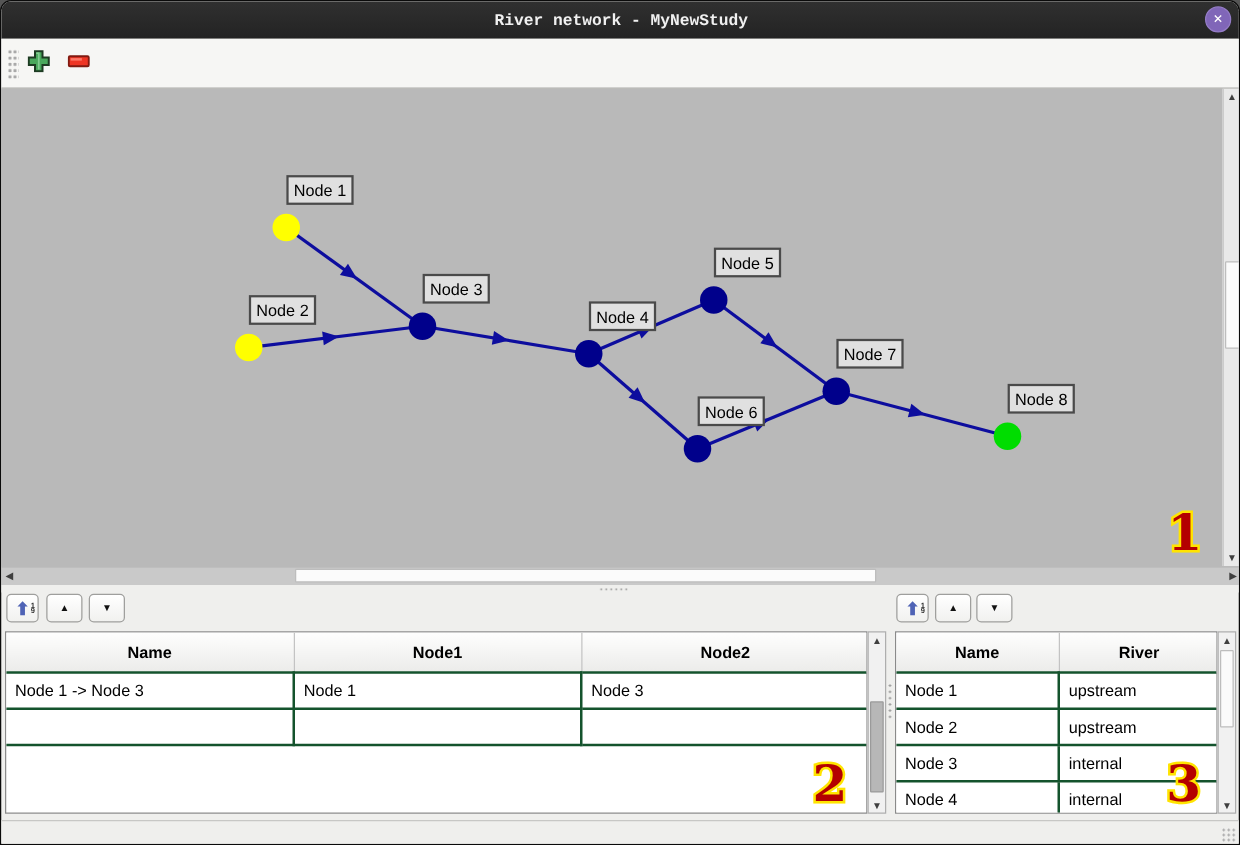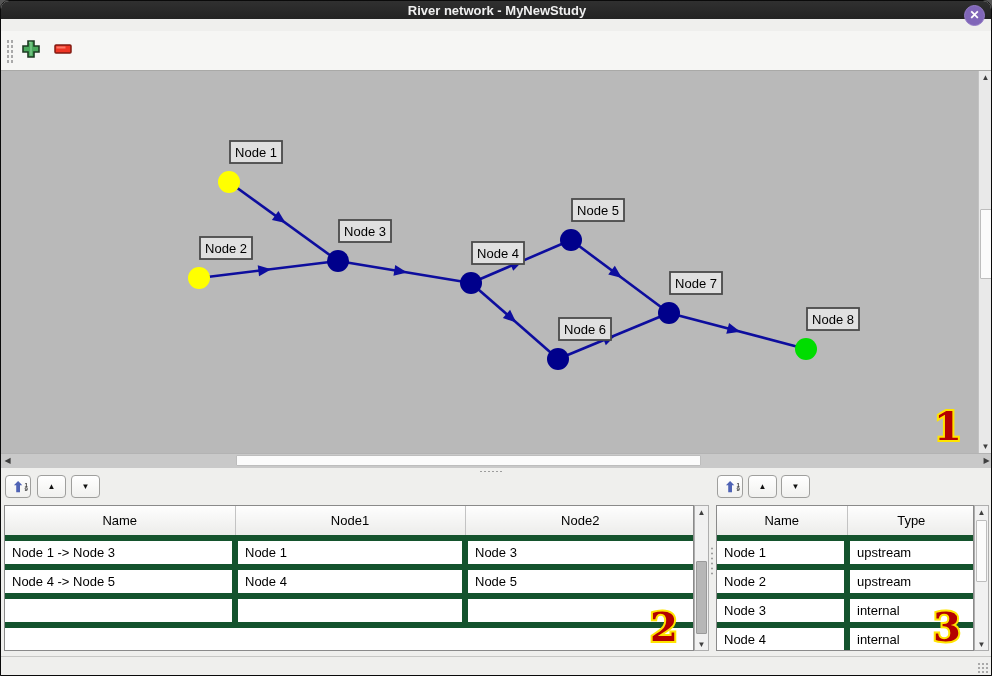--- a/index.html
+++ b/index.html
@@ -4,23 +4,23 @@
 <style>
   * { margin:0; padding:0; box-sizing:border-box; }
   html,body { width:992px; height:676px; background:#555; font-family:"Liberation Sans", sans-serif; }
   .window {
     position:relative; width:992px; height:676px;
     background:#efefed; border:1px solid #0a0a0a;
     border-radius:9px 9px 0 0; overflow:hidden;
   }
   
   .titlebar {
-    position:absolute; left:0; top:0; width:992px; height:18px;
+    position:absolute; left:0; top:0; width:992px; height:30px;
     background:linear-gradient(#303030,#232323);
-    display:flex; align-items:center; justify-content:center;
+    display:flex; align-items:center; justify-content:center;font-family:Liberation Mono, monospace;
   }
   .titlebar .title { color:#f0f0f0; font-size:13px; font-weight:bold; }
   .close-btn {
     position:absolute; right:8px; top:4px; width:21px; height:21px;
     border-radius:50%; background:#8066b8; border:1px solid #947cc6;
     color:#fff; font-size:12px; font-weight:bold; line-height:19px; text-align:center;
     cursor:default;
   }
   
   .toolbar {
@@ -84,27 +84,27 @@
   .sort-digit { position:absolute; color:#333; font-size:6px; font-weight:bold; right:-4px; }
   .sort-digit.d1 { top:-2px; }
   .sort-digit.d9 { bottom:-2px; }
   
   .tblwrap {
     position:absolute; top:504px; height:146px; overflow:hidden;
     border:1px solid #8a8a8a; background:#fff;
   }
   table { border-collapse:collapse; table-layout:fixed; width:100%; }
   th {
-    height:32px; font-size:13px; font-weight:normal; color:#000;
+    height:32px; font-size:13px; font-weight:bold; color:#000;
     background:linear-gradient(#fefefe,#ececea);
     border:1px solid #c3c3c3; border-top:none;
   }
   td {
     height:29px; font-size:13px; color:#000; padding:0 7px;
-    border:6px solid #14532d; background:#fff;
+    border:2px solid #14532d; background:#fff;
     white-space:nowrap; overflow:hidden;
   }
   tr > th:first-child, tr > td:first-child { border-left:none; }
   tr > th:last-child, tr > td:last-child { border-right:none; }
   
   .statusbar {
     position:absolute; left:0; top:655px; width:992px; height:21px;
     background:#efefed; border-top:1px solid #c7c7c5;
   }
   .statusbar .grip {
@@ -254,25 +254,20 @@
             <th>Node2</th>
           </tr>
         </thead>
       <tbody>
           <tr>
             <td>Node 1 -&gt; Node 3</td>
             <td>Node 1</td>
             <td>Node 3</td>
           </tr>
           <tr>
-            <td>Node 4 -&gt; Node 5</td>
-            <td>Node 4</td>
-            <td>Node 5</td>
-          </tr>
-          <tr>
             <td></td>
             <td></td>
             <td></td>
           </tr>
         </tbody>
     </table>
   </div>
   <div class="tbl-scroll" style="left:693px;">
     <div class="sb-btn" style="left:0;top:0;"><span>▲</span></div>
     <div class="sb-thumb" style="left:1px;top:55px;width:11px;height:73px;background:#b7b7b7;border-color:#9a9a9a;"></div>
@@ -283,21 +278,21 @@
 
   <div class="tblwrap" style="left:715px;width:258px;">
     <table id="nodes-table">
       <colgroup>
           <col style="width:130px">
           <col style="width:128px">
         </colgroup>
       <thead>
           <tr>
             <th>Name</th>
-            <th>Type</th>
+            <th>River</th>
           </tr>
         </thead>
       <tbody>
           <tr>
             <td>Node 1</td>
             <td>upstream</td>
           </tr>
           <tr>
             <td>Node 2</td>
             <td>upstream</td>

